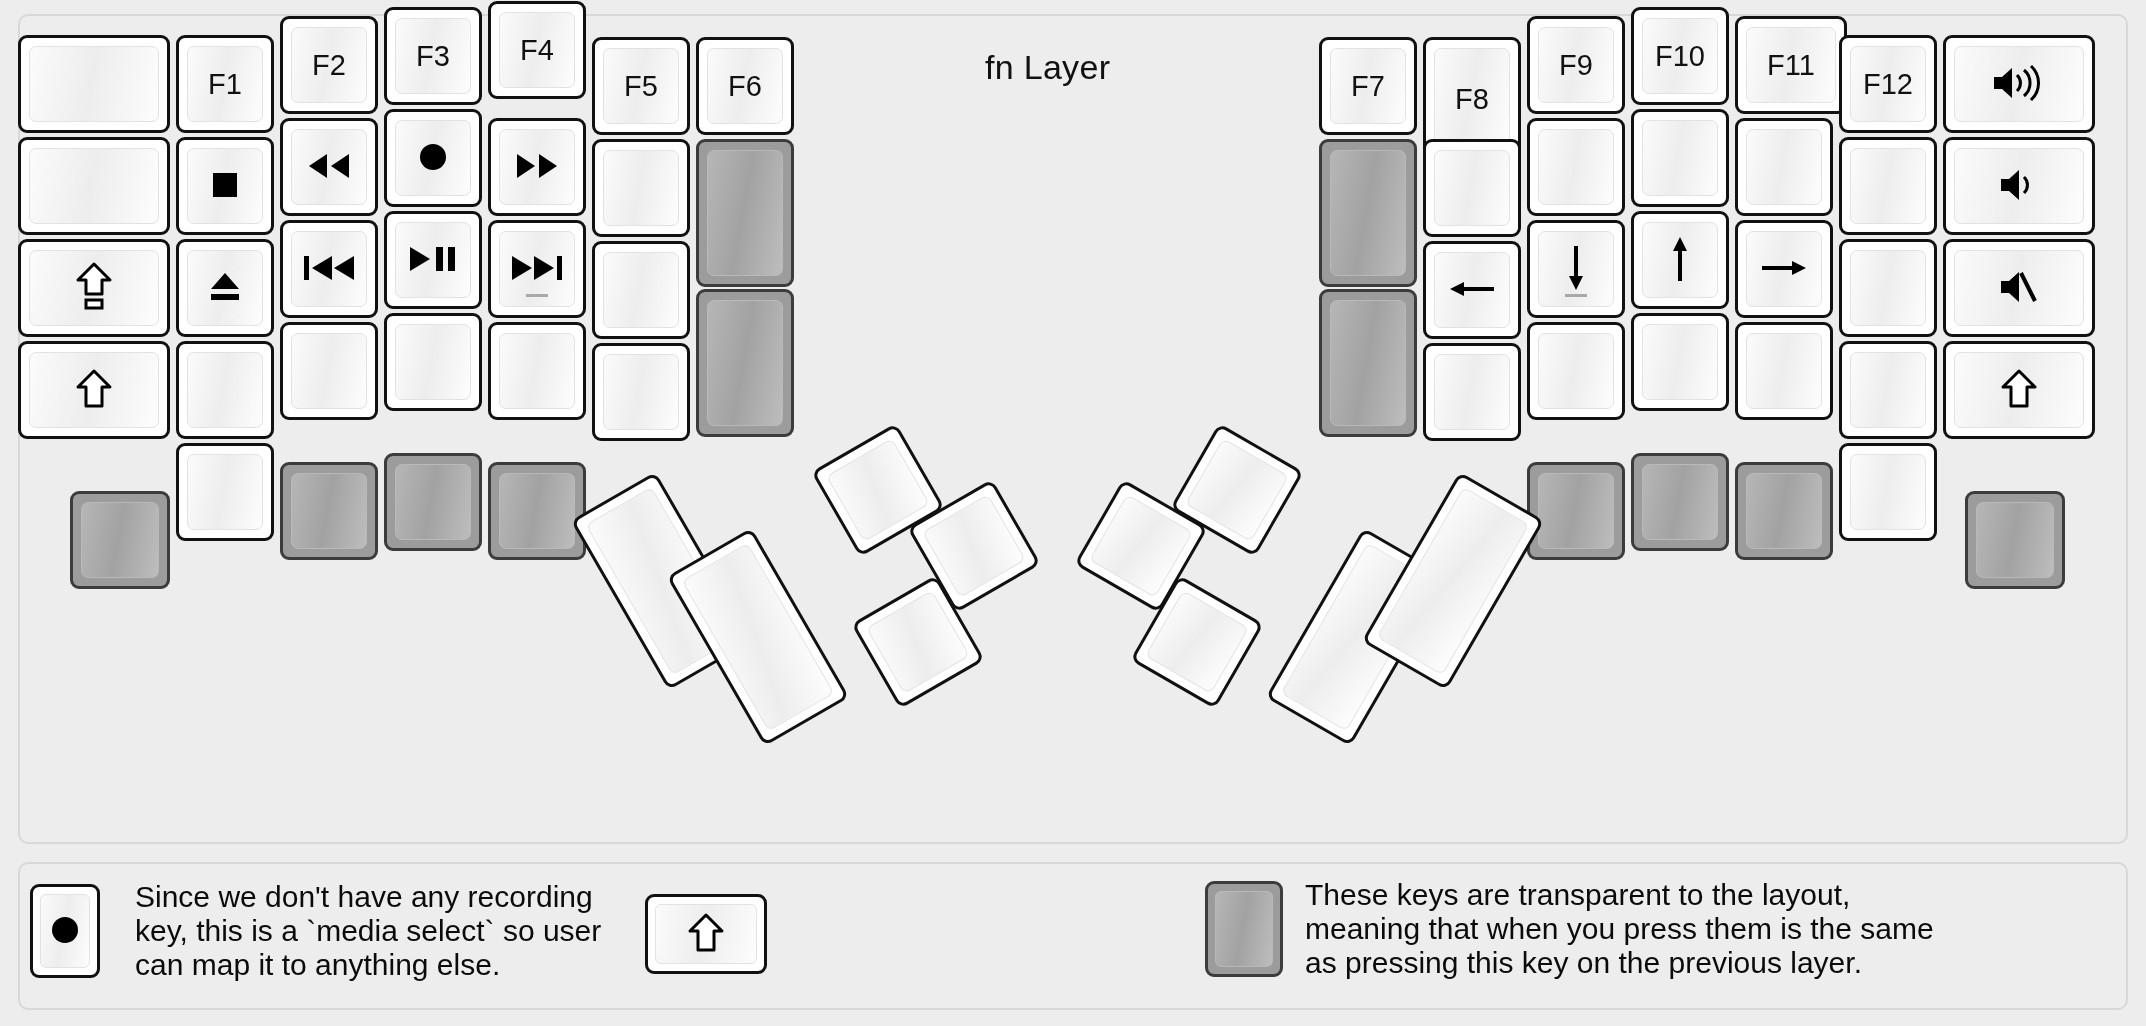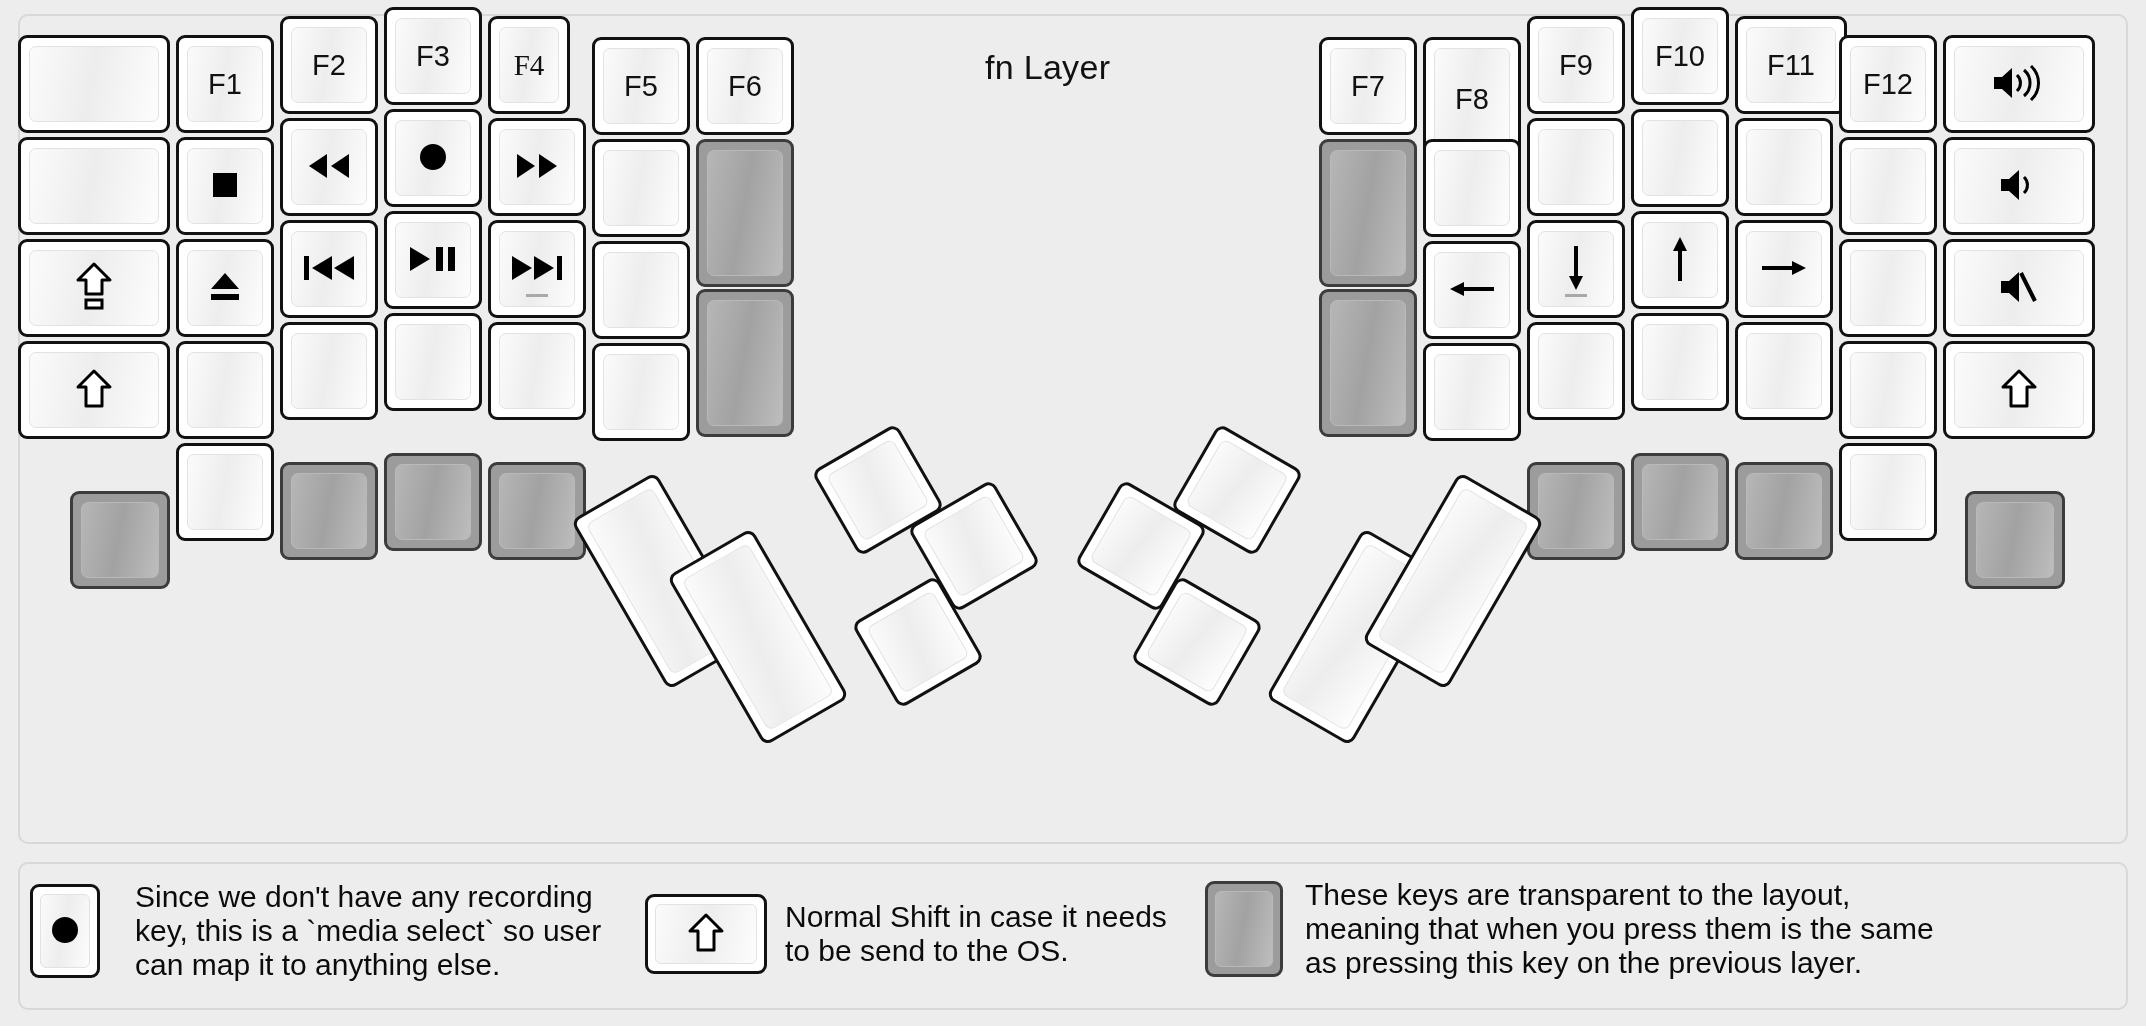--- a/index.html
+++ b/index.html
@@ -109,21 +109,21 @@
       <div class="key" style="left: 280px; top: 16px; width: 98px; height: 98px;">
         <div class="cap">
           <span class="lbl">F2</span>
         </div>
       </div>
       <div class="key" style="left: 384px; top: 7px; width: 98px; height: 98px;">
         <div class="cap">
           <span class="lbl">F3</span>
         </div>
       </div>
-      <div class="key" style="left: 488px; top: 16px; width: 82px; height: 98px; font-family: Liberation Serif, serif;">
+      <div class="key" style="left: 488px; top: 1px; width: 98px; height: 98px;">
         <div class="cap">
           <span class="lbl">F4</span>
         </div>
       </div>
       <div class="key" style="left: 592px; top: 37px; width: 98px; height: 98px;">
         <div class="cap">
           <span class="lbl">F5</span>
         </div>
       </div>
       <div class="key" style="left: 696px; top: 37px; width: 98px; height: 98px;">
@@ -454,22 +454,20 @@
 can map it to anything else.</div>
       </div>
       <div class="legend-item" style="left: 645px; top: 894px;">
         <div class="legend-key" style="width: 122px; height: 80px;">
           <div class="cap">
             <span class="glyph"><svg width="40" height="46" viewBox="0 0 40 46" xmlns="http://www.w3.org/2000/svg">
                 <polygon points="20,5 36,21 28,21 28,40 12,40 12,21 4,21" fill="#fff" stroke="#000" stroke-width="3" stroke-linejoin="round"></polygon>
               </svg></span>
           </div>
         </div>
-        <div class="legend-text" style="margin-left: 18px;">Normal Shift in case it needs
-to be send to the OS.</div>
       </div>
       <div class="legend-item" style="left: 1205px; top: 878px;">
         <div class="legend-key transparent" style="width: 78px; height: 96px;">
           <div class="cap"></div>
         </div>
         <div class="legend-text" style="margin-left: 22px;">These keys are transparent to the layout,
 meaning that when you press them is the same
 as pressing this key on the previous layer.</div>
       </div>
     </div>

